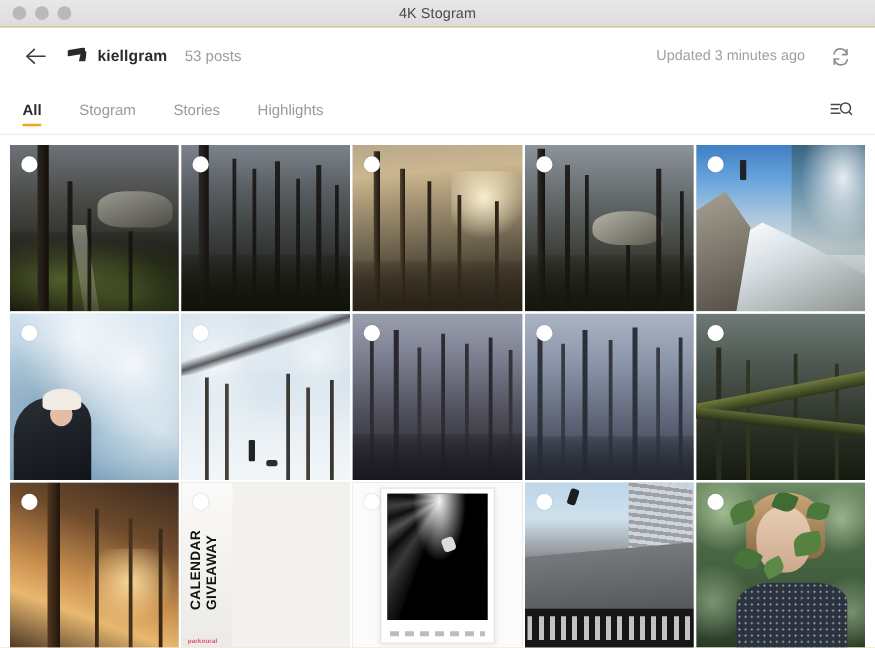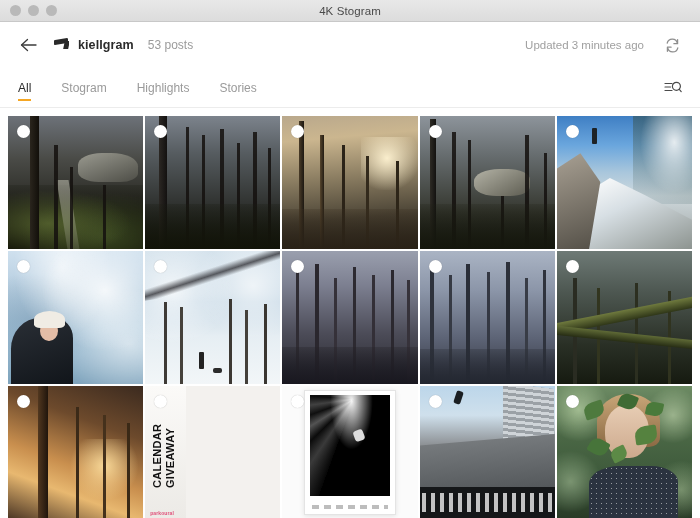--- a/index.html
+++ b/index.html
@@ -53,21 +53,21 @@
 
   
   .tabbar{
     height:40px; display:flex; align-items:stretch;
     padding:0 18px; border-bottom:1px solid #ececec; background:#fff;
   }
   .tab{
     display:flex; align-items:center; position:relative;
     font-size:12px; color:#9a9a9a; margin-right:30px; cursor:pointer; white-space:nowrap;
   }
-  .tab.active{ color:#2b2b2b; font-weight:normal; }
+  .tab.active{ color:#2b2b2b; font-weight:bold; }
   .tab.active::after{
     content:""; position:absolute; left:0; right:0; bottom:6px; height:2px; background:#f5a623;
   }
   .filter-icon{ margin-left:auto; display:flex; align-items:center; cursor:pointer; }
 
   
   .grid{
     position:relative;
     padding:8px 8px 0 8px;
     display:grid;
@@ -362,24 +362,24 @@
   </div>
 
   <div class="tabbar">
     <div class="tab active">
         <span>All</span>
       </div>
     <div class="tab">
         <span>Stogram</span>
       </div>
     <div class="tab">
+        <span>Stories</span>
+      </div>
+    <div class="tab">
         <span>Highlights</span>
-      </div>
-    <div class="tab">
-        <span>Stories</span>
       </div>
     <div class="filter-icon">
       <svg width="18" height="15" viewBox="0 0 18 15">
         <line x1="1" y1="3.5" x2="8" y2="3.5" stroke="#4a4a4a" stroke-width="1.2" stroke-linecap="round"></line>
         <line x1="1" y1="7" x2="6.5" y2="7" stroke="#4a4a4a" stroke-width="1.2" stroke-linecap="round"></line>
         <line x1="1" y1="10.5" x2="8" y2="10.5" stroke="#4a4a4a" stroke-width="1.2" stroke-linecap="round"></line>
         <circle cx="12.4" cy="6.3" r="4" fill="none" stroke="#4a4a4a" stroke-width="1.2"></circle>
         <line x1="15.3" y1="9.4" x2="17.2" y2="11.6" stroke="#4a4a4a" stroke-width="1.2" stroke-linecap="round"></line>
       </svg>
     </div>

